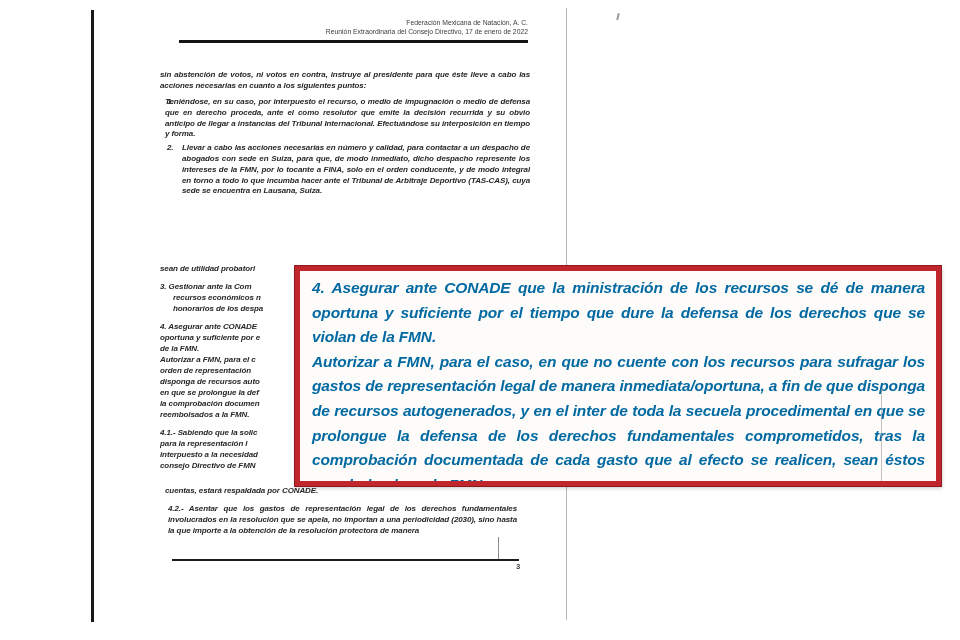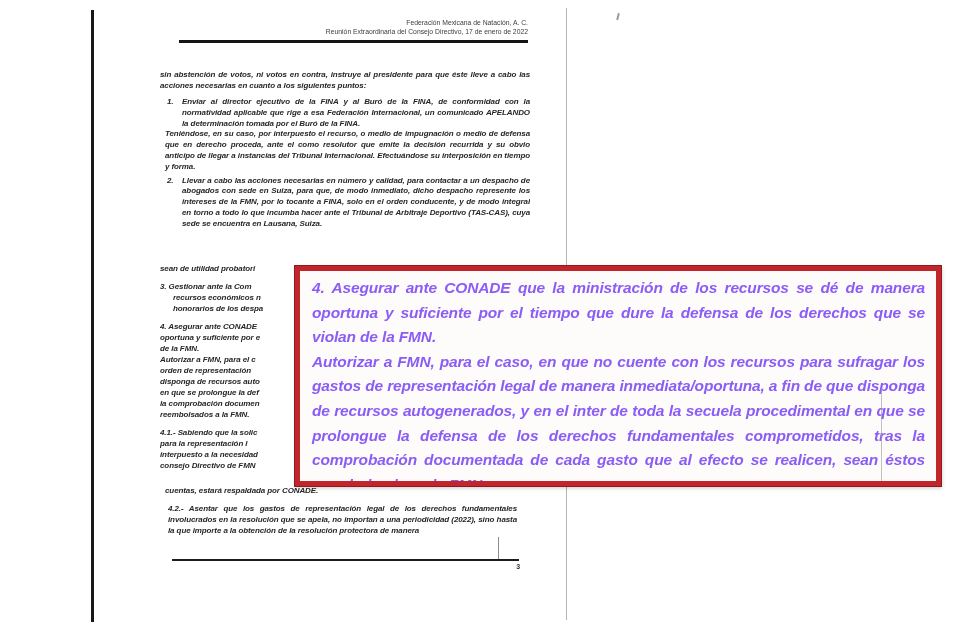--- a/index.html
+++ b/index.html
@@ -48,21 +48,21 @@
 
   
   .callout{
     position:absolute;left:295px;top:266px;width:646px;height:220px;
     box-sizing:border-box;background:#fdfcfb;
     border:5px solid #c0262c;
     box-shadow:0 0 0 1px #8e191e, 1px 2px 4px rgba(0,0,0,.22);
     padding:5px 11px 4px 12px;overflow:hidden;z-index:5;
   }
   .callout-text{
-    font-style:italic;font-weight:700;color:#8b5cf6;
+    font-style:italic;font-weight:700;color:#0369a1;
     font-size:15.5px;line-height:24.6px;letter-spacing:-0.15px;
     text-align:justify;
   }
   .callout-artifact{position:absolute;left:581px;top:118px;width:1px;height:92px;background:#9a9a9a;opacity:.6;}
 </style>
 </head>
 <body>
 
 <div class="canvas">
 
@@ -77,21 +77,20 @@
       <div>Federación Mexicana de Natación, A. C.</div>
       <div>Reunión Extraordinaria del Consejo Directivo, 17 de enero de 2022</div>
     </div>
     <div class="doc-rule"></div>
 
     <div class="doc-intro">sin abstención de votos, ni votos en contra, instruye al presidente para que éste lleve a cabo las acciones necesarias en cuanto a los siguientes puntos:</div>
 
     <div class="doc-list">
       <div class="li">
         <span class="num">1.</span>
-        <div class="txt">Enviar al director ejecutivo de la FINA y al Buró de la FINA, de conformidad con la normatividad aplicable que rige a esa Federación Internacional, un comunicado APELANDO la determinación tomada por el Buró de la FINA.</div>
         <div class="cont">Teniéndose, en su caso, por interpuesto el recurso, o medio de impugnación o medio de defensa que en derecho proceda, ante el como resolutor que emite la decisión recurrida y su obvio anticipo de llegar a instancias del Tribunal Internacional. Efectuándose su interposición en tiempo y forma.</div>
       </div>
       <div class="li">
         <span class="num">2.</span>
         <div class="txt">Llevar a cabo las acciones necesarias en número y calidad, para contactar a un despacho de abogados con sede en Suiza, para que, de modo inmediato, dicho despacho represente los intereses de la FMN, por lo tocante a FINA, solo en el orden conducente, y de modo integral en torno a todo lo que incumba hacer ante el Tribunal de Arbitraje Deportivo (TAS-CAS), cuya sede se encuentra en Lausana, Suiza.</div>
       </div>
     </div>
 
     <div class="clip-col">
       <div class="clip">sean de utilidad probatori</div>
@@ -108,21 +107,21 @@
       <div class="clip">la comprobación documen</div>
       <div class="clip">reembolsados a la FMN.</div>
       <div class="clip gap-before">4.1.- Sabiendo que la solic</div>
       <div class="clip">para la representación l</div>
       <div class="clip">interpuesto a la necesidad</div>
       <div class="clip">consejo Directivo de FMN</div>
     </div>
 
     <div class="cuentas">cuentas, estará respaldada por CONADE.</div>
 
-    <div class="sec42">4.2.- Asentar que los gastos de representación legal de los derechos fundamentales involucrados en la resolución que se apela, no importan a una periodicidad (2022), sino hasta la que importe a la obtención de la resolución protectora de manera</div>
+    <div class="sec42">4.2.- Asentar que los gastos de representación legal de los derechos fundamentales involucrados en la resolución que se apela, no importan a una periodicidad (2030), sino hasta la que importe a la obtención de la resolución protectora de manera</div>
 
     <div class="footer-rule"></div>
     <div class="page-num">3</div>
   </div>
 
   <div class="callout">
     <div class="callout-text">4. Asegurar ante CONADE que la ministración de los recursos se dé de manera oportuna y suficiente por el tiempo que dure la defensa de los derechos que se violan de la FMN.</div>
     <div class="callout-text">Autorizar a FMN, para el caso, en que no cuente con los recursos para sufragar los gastos de representación legal de manera inmediata/oportuna, a fin de que disponga de recursos autogenerados, y en el inter de toda la secuela procedimental en que se prolongue la defensa de los derechos fundamentales comprometidos, tras la comprobación documentada de cada gasto que al efecto se realicen, sean éstos reembolsados a la FMN.</div>
     <div class="callout-artifact"></div>
   </div>

